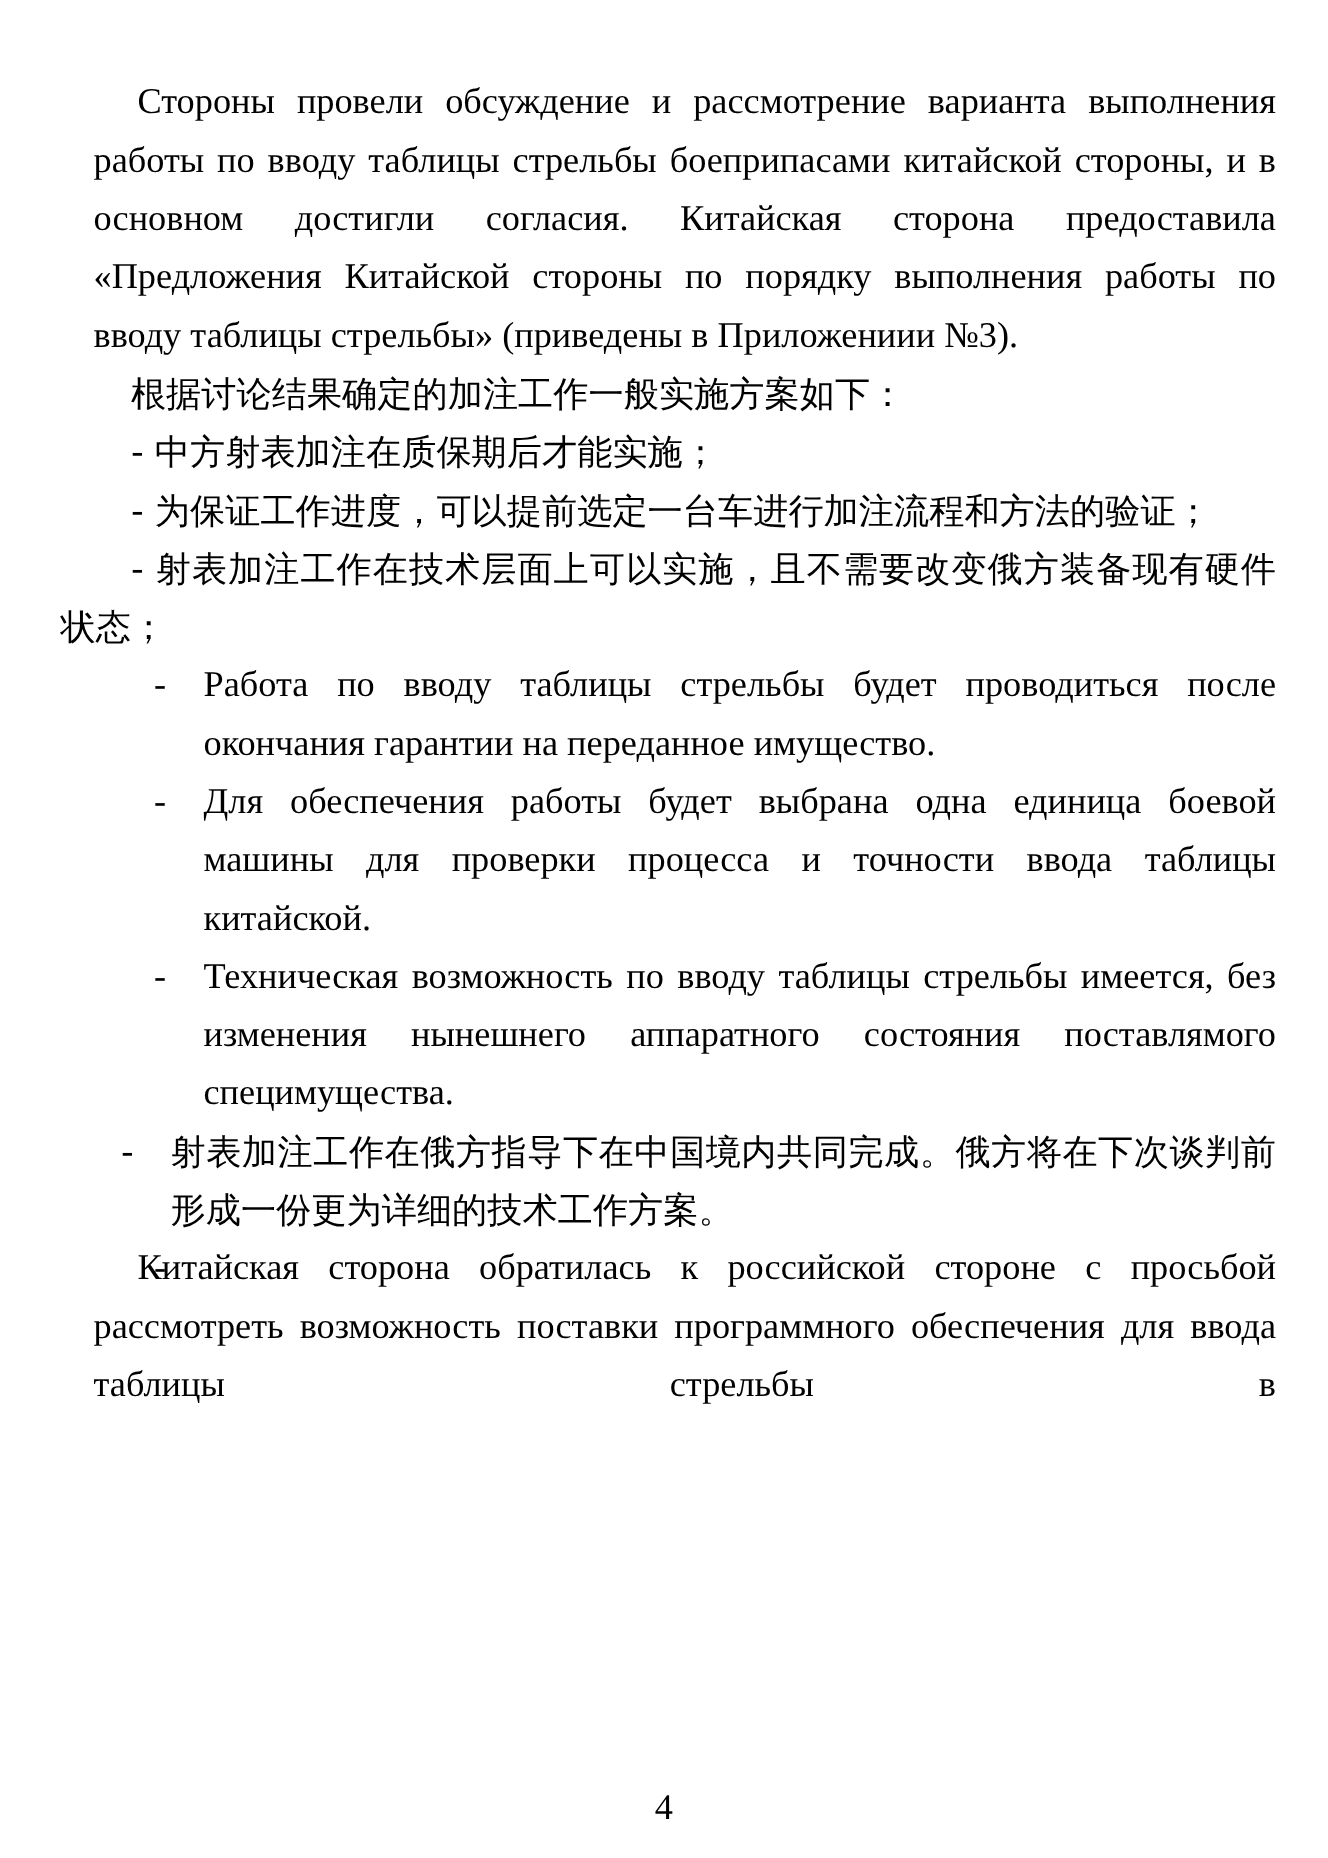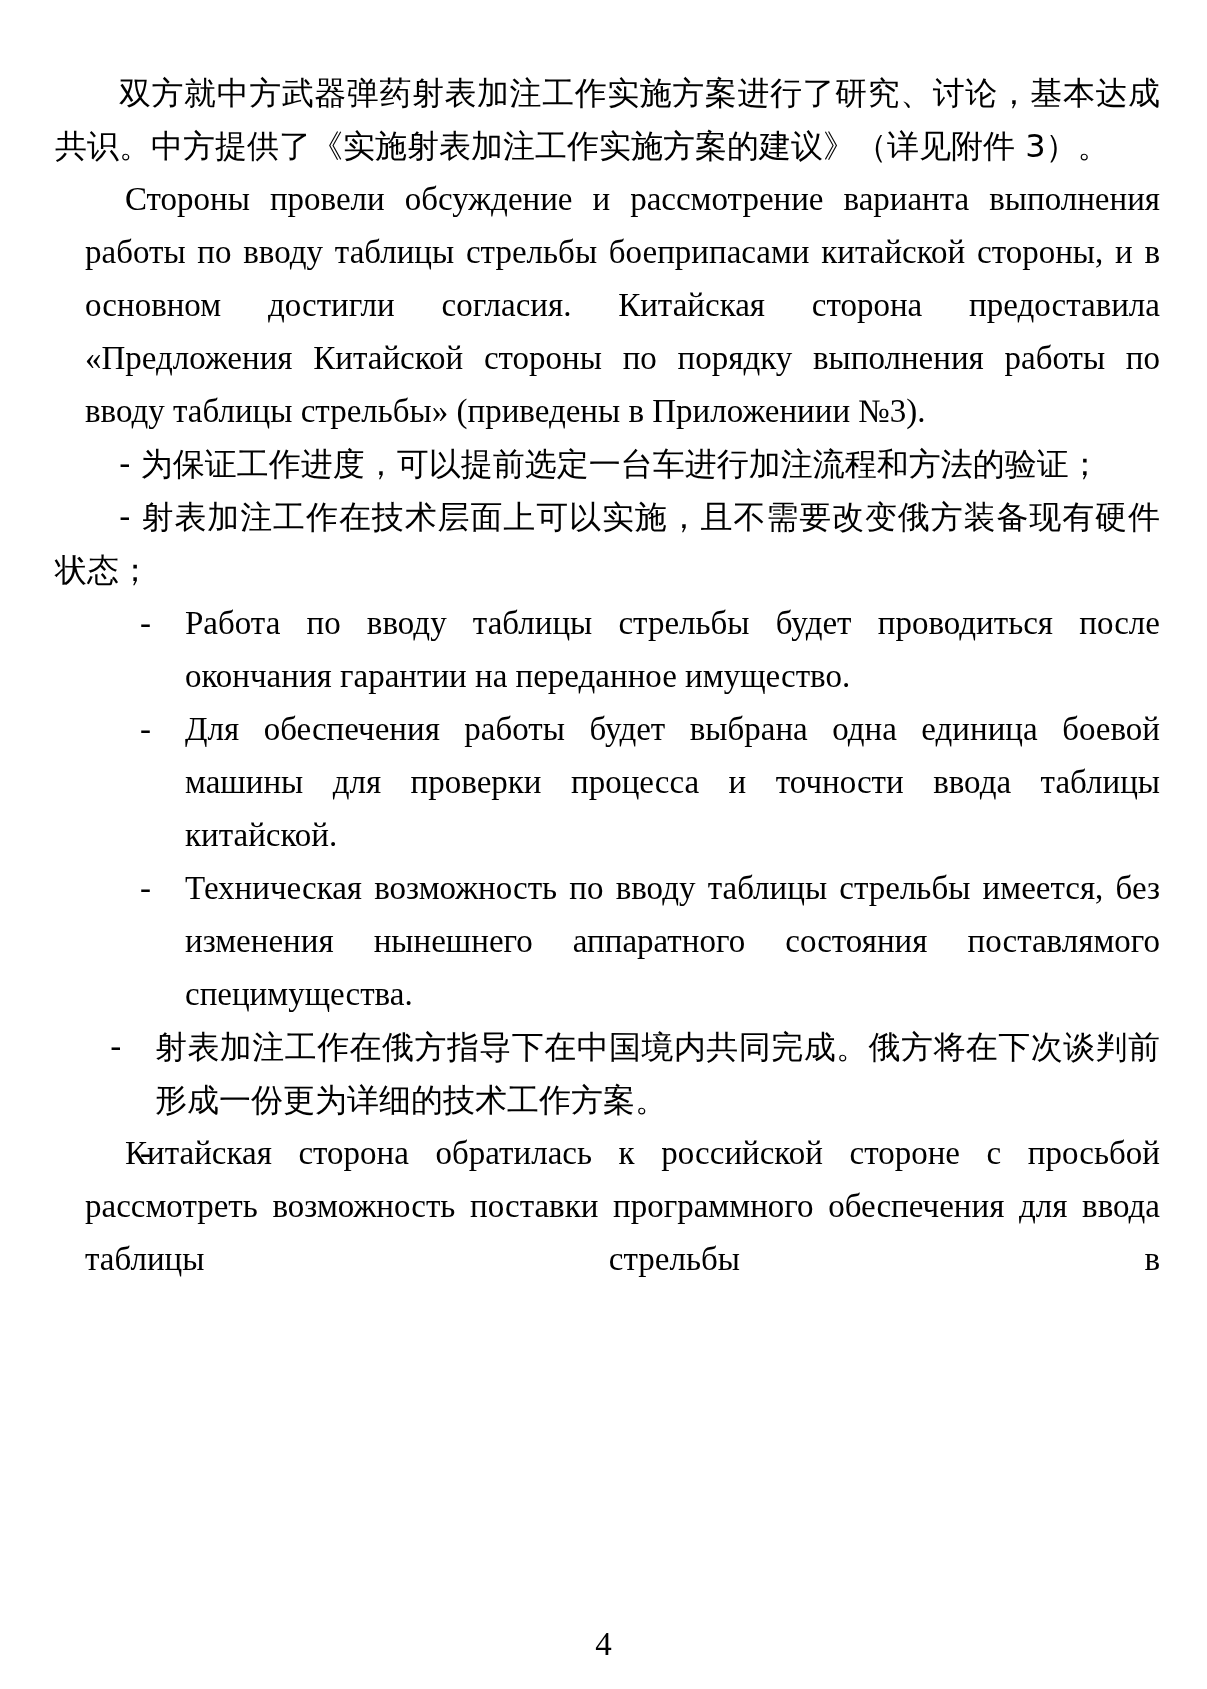--- a/index.html
+++ b/index.html
@@ -58,25 +58,26 @@
     font-family: "Liberation Serif", serif;
     font-size: 33px;
     line-height: 53px;
   }
 </style>
 </head>
 <body>
 
 <div class="page">
 
-  <p class="block zh indent-zh">双方就中方武器弹药射表加注工作实施方案进行了研究、讨论，基本达成共识。中方提供了《实施射表加注工作实施方案的建议》（详见附件 3）。</p>
 
   <p class="block ru indent-ru">Стороны провели обсуждение и рассмотрение варианта выполнения работы по вводу таблицы стрельбы боеприпасами китайской стороны, и в основном достигли согласия. Китайская сторона предоставила «Предложения Китайской стороны по порядку выполнения работы по вводу таблицы стрельбы» (приведены в Приложениии №3).</p>
 
+  <p class="block zh indent-zh">根据讨论结果确定的加注工作一般实施方案如下：</p>
 
+  <p class="block zh dash-line">- 中方射表加注在质保期后才能实施；</p>
 
   <p class="block zh dash-line">- 为保证工作进度，可以提前选定一台车进行加注流程和方法的验证；</p>
 
   <p class="block zh dash-line">- 射表加注工作在技术层面上可以实施，且不需要改变俄方装备现有硬件状态；</p>
 
 
   <div class="block ru li">
     <span class="marker">-</span><span class="li-text">Работа по вводу таблицы стрельбы будет проводиться после окончания гарантии на переданное имущество.</span>
   </div>
 

